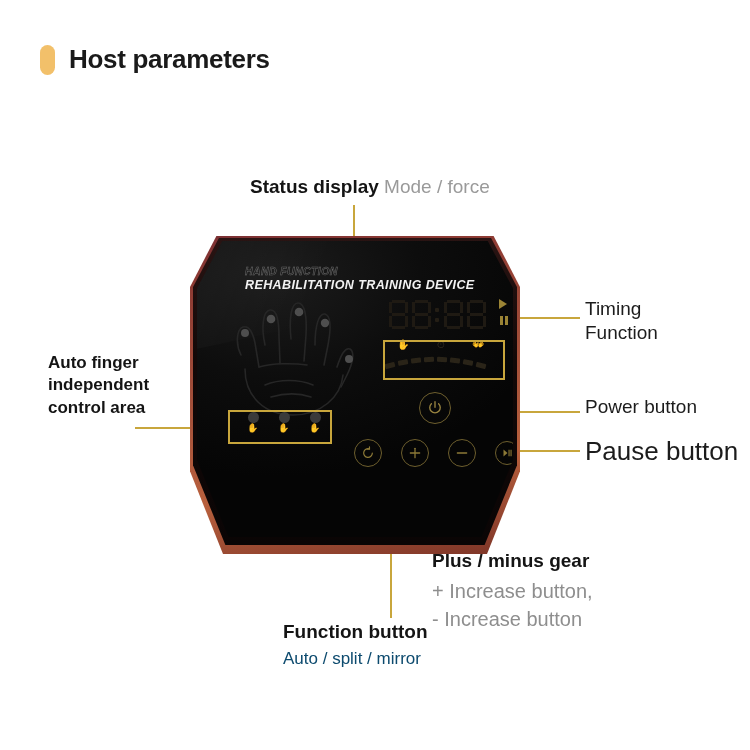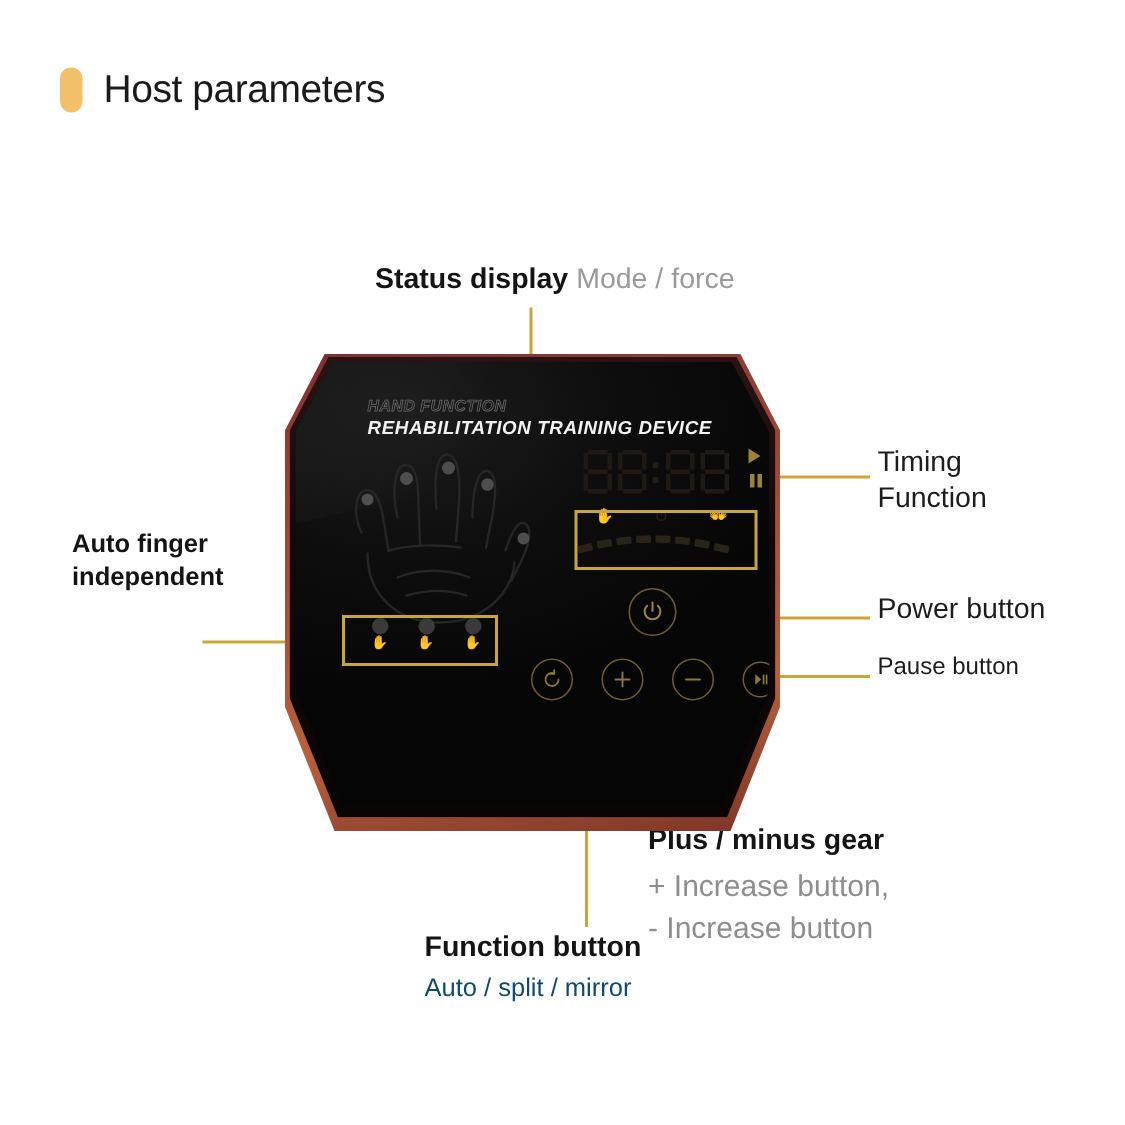--- a/index.html
+++ b/index.html
@@ -16,34 +16,34 @@
   
   .title-row{
     position:absolute;left:40px;top:44px;
     display:flex;align-items:center;gap:14px;
   }
   .title-bar{
     width:15px;height:30px;border-radius:8px;
     background:#f2c06a;flex:0 0 auto;
   }
   .title-text{
-    font-size:26px;font-weight:normal;color:#1a1a1a;
+    font-size:26px;font-weight:bold;color:#1a1a1a;
     letter-spacing:-0.3px;white-space:nowrap;
   }
 
   
   .anno{position:absolute;white-space:nowrap;}
   .anno .strong{font-weight:bold;color:#141414;}
   .anno .muted{color:#9a9a9a;font-weight:normal;}
 
   .anno-status{left:250px;top:176px;font-size:19px;}
   .anno-fivefinger{left:48px;top:352px;font-size:17px;font-weight:bold;color:#141414;line-height:1.32;white-space:normal;width:160px;}
   .anno-timing{left:585px;top:297px;font-size:19px;color:#1c1c1c;line-height:1.28;white-space:normal;width:140px;}
   .anno-power{left:585px;top:396px;font-size:19px;color:#1c1c1c;}
-  .anno-pause{left:585px;top:436px;font-size:16px;color:#1c1c1c;}
+  .anno-pause{left:585px;top:436px;font-size:26px;color:#1c1c1c;}
   .anno-plusminus{left:432px;top:550px;font-size:19px;}
   .anno-plusminus .sub{font-size:20px;color:#8e8e8e;line-height:1.4;margin-top:5px;}
   .anno-function{left:283px;top:621px;font-size:19px;}
   .anno-function .sub{font-size:17px;color:#0c4a6e;margin-top:6px;}
 
   
   .lead{position:absolute;background:#c8a63c;}
   .lead-v{width:2px;}
   .lead-h{height:2px;}
 
@@ -170,20 +170,21 @@
   <div class="lead lead-v" style="left:390px;top:444px;height:174px;"></div>
 
   <div class="anno anno-status">
     <span class="strong">Status display</span>
     <span class="muted">Mode / force</span>
   </div>
 
   <div class="anno anno-fivefinger">
     <div>Auto finger</div>
     <div>independent</div>
+    <div>control area</div>
   </div>
 
   <div class="anno anno-timing">
     <div>Timing</div>
     <div>Function</div>
   </div>
 
   <div class="anno anno-power">Power button</div>
   <div class="anno anno-pause">Pause button</div>
 

